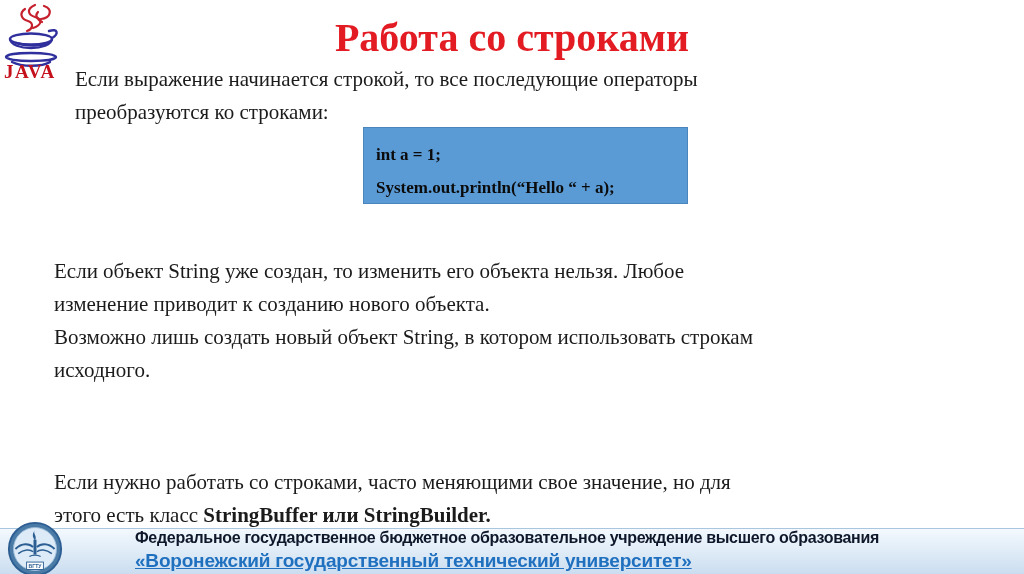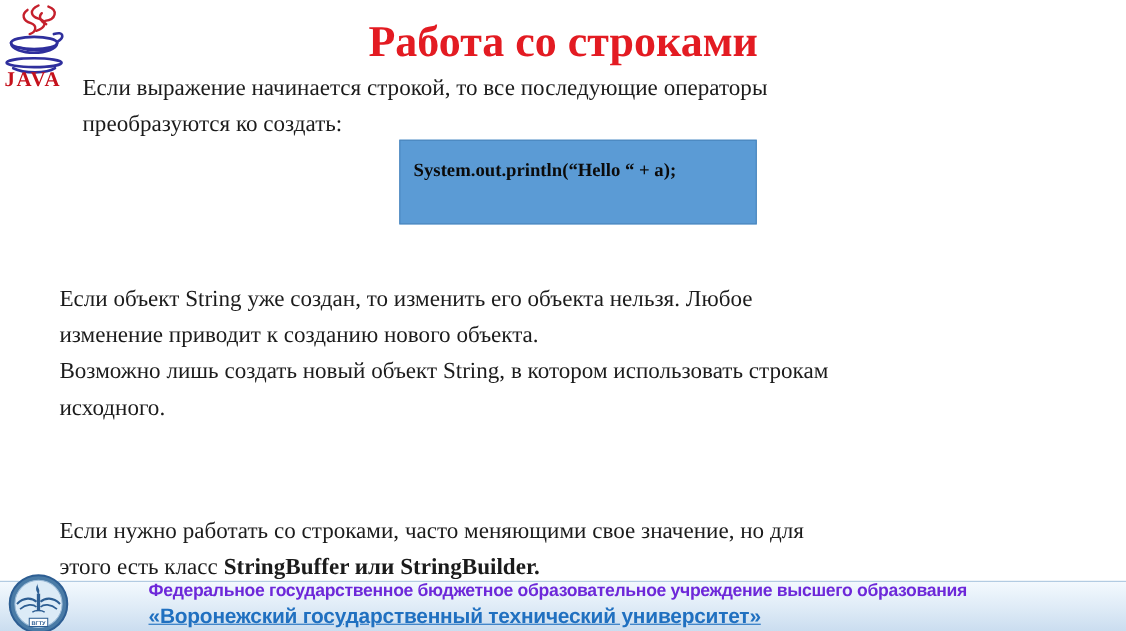--- a/index.html
+++ b/index.html
@@ -45,21 +45,21 @@
     position:absolute;left:0;top:528px;width:1024px;height:46px;
     background:linear-gradient(#f3f9fe 0%, #ddeaf6 55%, #c9dcEF 100%);
     border-top:1px solid #aac6df;
   }
   .footer-text{
     position:absolute;left:135px;top:530px;
     font-family:"Liberation Sans", sans-serif;
     line-height:1.0;
   }
   .footer-org{
-    font-size:16px;font-weight:bold;color:#6d28d9;
+    font-size:16px;font-weight:bold;color:#0f172a;
     letter-spacing:-0.3px;white-space:nowrap;
   }
   .footer-univ{
     display:inline-block;margin-top:5px;
     font-size:19px;font-weight:bold;color:#2070c0;
     text-decoration:underline;white-space:nowrap;
     letter-spacing:-0.2px;
   }
   .univ-logo{position:absolute;left:7px;top:521px;width:56px;height:56px;}
 </style>
@@ -83,31 +83,32 @@
       <ellipse cx="29" cy="55" rx="25" ry="4"></ellipse>
       <path d="M10 60 C20 65 40 65 48 60"></path>
     </g>
     <text x="2" y="76" font-family="Liberation Serif, serif" font-weight="bold" font-size="19" letter-spacing="1.5" fill="#c5111c">JAVA</text>
   </svg>
 
   <div class="slide-title">Работа со строками</div>
 
   <div class="para para-intro">
     <div>Если выражение начинается строкой, то все последующие операторы</div>
-    <div>преобразуются ко создать:</div>
+    <div>преобразуются ко строками:</div>
   </div>
 
   <div class="para para-body">
     <div>Если объект String уже создан, то изменить его объекта нельзя. Любое</div>
     <div>изменение приводит к созданию нового объекта.</div>
     <div>Возможно лишь создать новый объект String, в котором использовать строкам</div>
     <div>исходного.</div>
   </div>
 
   <div class="code-box code-box-1">
+    <div class="code-line">int a = 1;</div>
     <div class="code-line">System.out.println(“Hello “ + a);</div>
   </div>
 
 
   <div class="para para-closing">
     <div>Если нужно работать со строками, часто меняющими свое значение, но для</div>
     <div><span>этого есть класс </span><b>StringBuffer или StringBuilder.</b></div>
   </div>
 
   <div class="footer-bar"></div>

